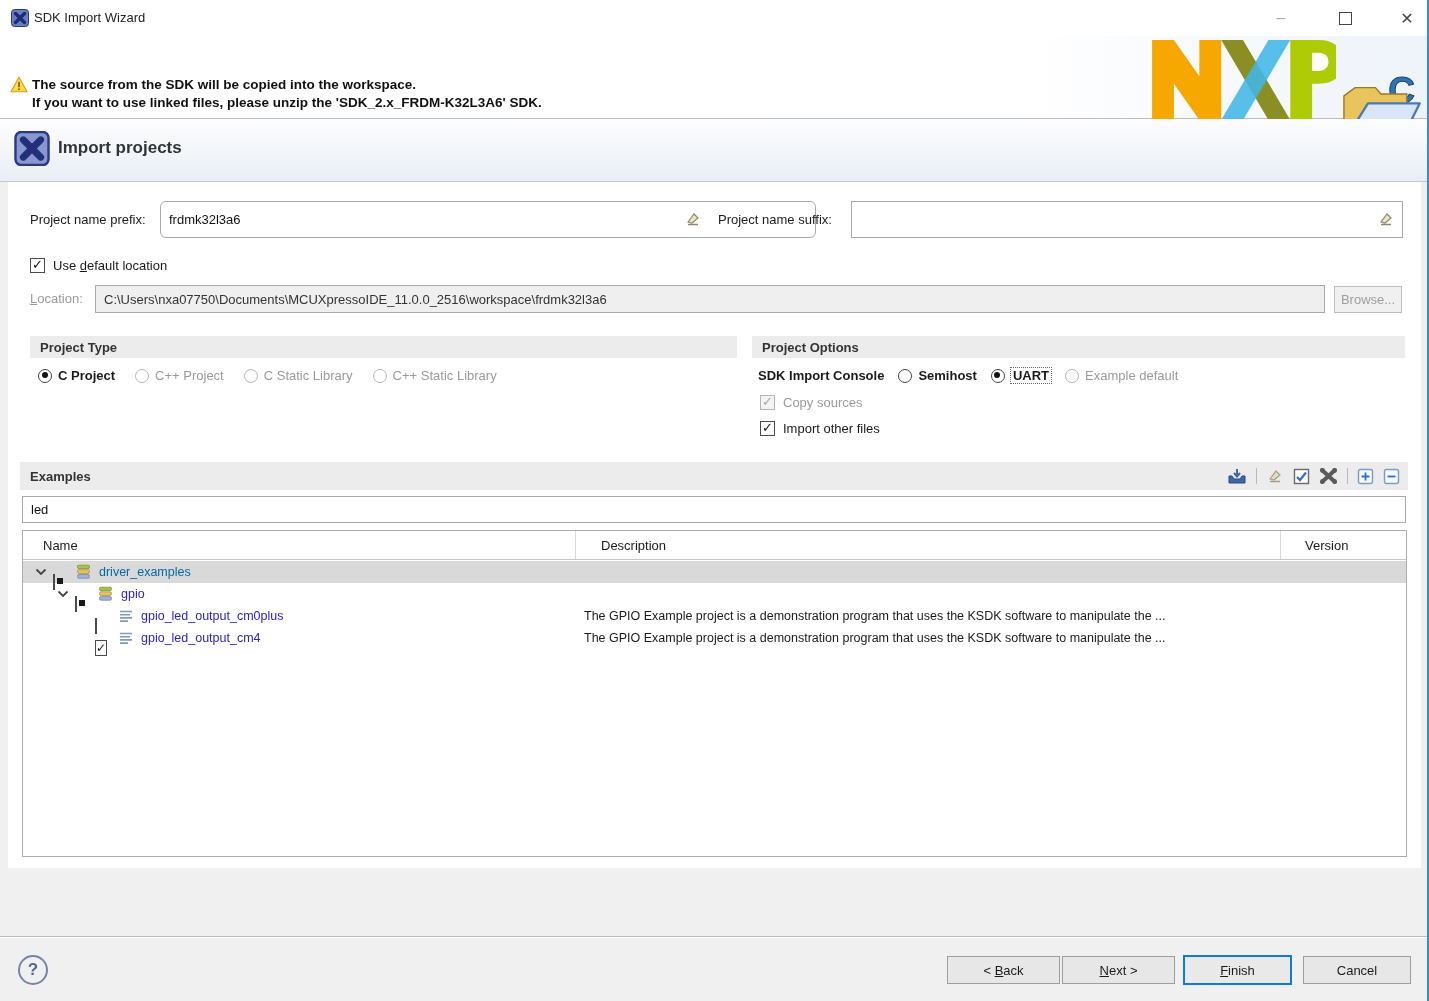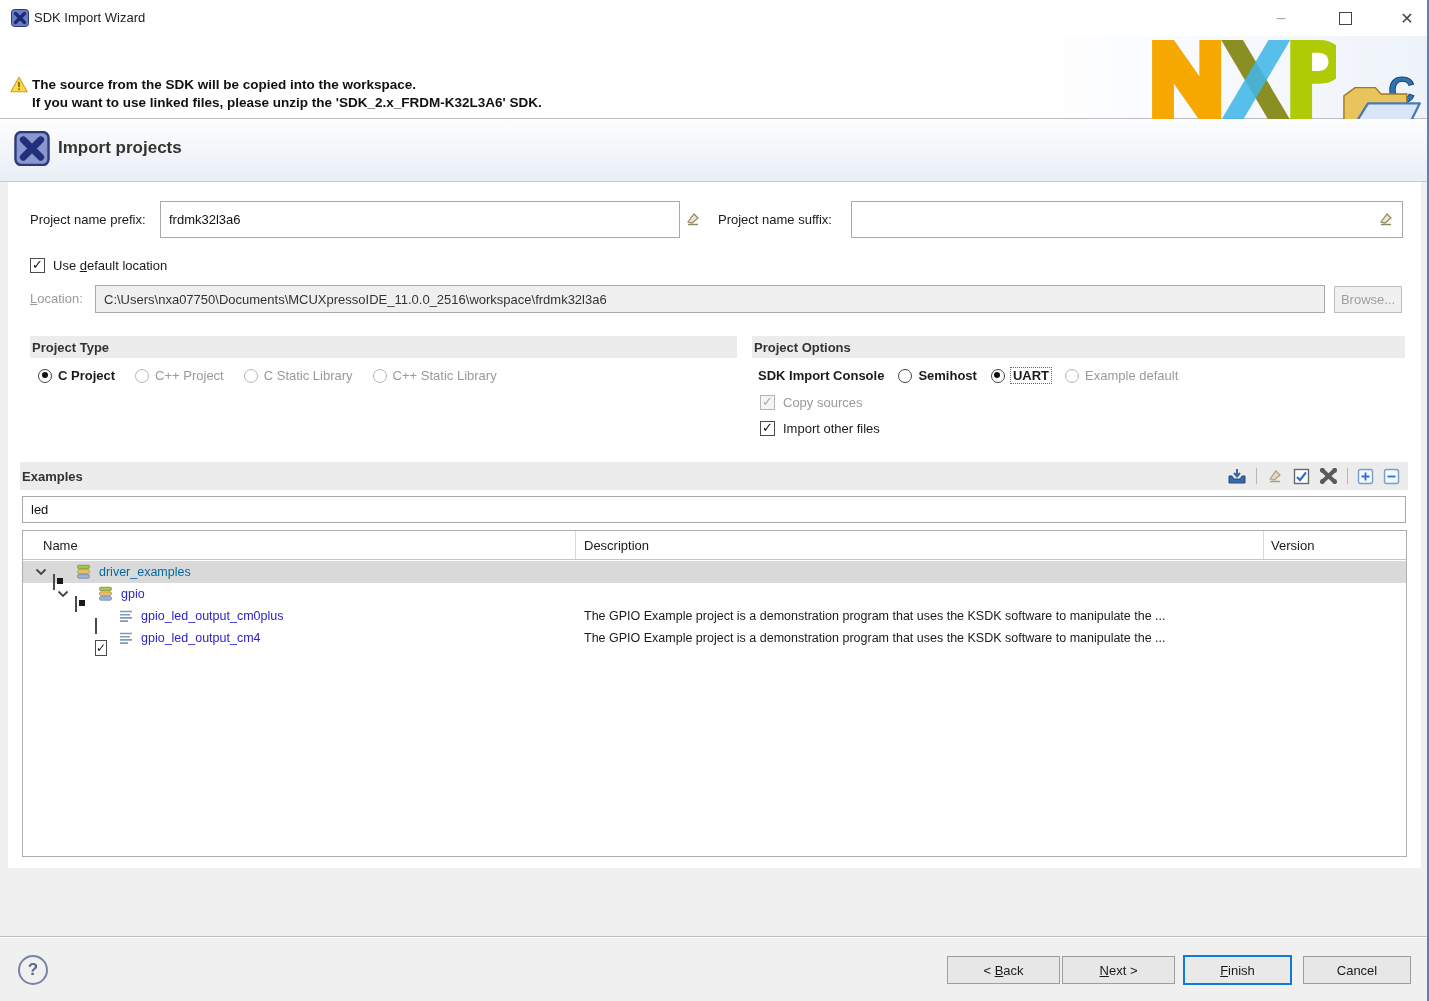--- a/index.html
+++ b/index.html
@@ -38,21 +38,21 @@
   .tfield-dis{background:#efefef;color:#333;padding:6px 8px;}
   .eraser{position:absolute;pointer-events:auto;}
 
   .btn{position:absolute;background:#e7e7e7;border:1px solid #9e9e9e;font-size:13px;color:#1a1a1a;
        display:flex;align-items:center;justify-content:center;box-sizing:border-box;cursor:default;
        font-family:"Liberation Sans","DejaVu Sans",sans-serif;}
   .btn-dis{background:#f0f0f0;border-color:#bdbdbd;color:#9e9e9e;}
   .btn-default{border:2px solid #0f7ad8;background:#e9e9e9;}
 
   
-  .band{position:absolute;height:22px;background:#ececec;display:flex;align-items:center;padding-left:2px;box-sizing:border-box;}
+  .band{position:absolute;height:22px;background:#ececec;display:flex;align-items:center;padding-left:10px;box-sizing:border-box;}
   .band-title{font-size:13px;font-weight:bold;color:#333;}
 
   
   .radio{display:inline-block;width:14px;height:14px;border-radius:50%;border:1.5px solid #444;background:#fff;box-sizing:border-box;position:relative;vertical-align:middle;}
   .radio.sel::after{content:"";position:absolute;left:2.5px;top:2.5px;width:6px;height:6px;border-radius:50%;background:#111;}
   .radio.dis{border-color:#b5b5b5;}
   .opt{display:flex;align-items:center;gap:6px;}
   .opt .lbl{font-size:13px;}
   .optrow{position:absolute;display:flex;align-items:center;}
   .focus-dotted{outline:1px dotted #666;}
@@ -63,21 +63,21 @@
   .cbrow{position:absolute;display:flex;align-items:center;gap:8px;}
 
   
   .extools{display:flex;align-items:center;gap:9px;}
   .tsep{width:1px;height:16px;background:#b8b8b8;}
   .ticon{display:flex;align-items:center;justify-content:center;cursor:default;}
 
   
   .filter{position:absolute;border:1px solid #a9a9a9;background:#fff;font-size:13px;color:#111;padding:0 8px;box-sizing:border-box;outline:none;font-family:"Liberation Sans","DejaVu Sans",sans-serif;}
   .table{position:absolute;border:1px solid #adadad;background:#fff;box-sizing:border-box;}
-  .thead{position:absolute;left:0;top:0;right:0;height:28px;background:#fff;border-bottom:1px solid #c6c6c6;display:flex;}
+  .thead{position:absolute;left:0;top:0;right:0;height:28px;background:#fff;border-bottom:1px solid #c6c6c6;display:flex;gap:17px;}
   .th{font-size:13px;color:#1a1a1a;display:flex;align-items:center;border-right:1px solid #d9d9d9;box-sizing:border-box;}
   .th:last-child{border-right:none;}
   .trow{position:absolute;left:0;right:0;height:22px;}
   .trow.selected{background:#d9d9d9;}
   .tree-el{position:absolute;top:50%;transform:translateY(-50%);}
   .tname{font-size:12.5px;white-space:nowrap;}
   .tname.blue{color:#2b23c8;}
   .tname.dark{color:#0369a1;}
   .tdesc{position:absolute;left:561px;top:50%;transform:translateY(-50%);font-size:12.5px;color:#1a1a1a;white-space:nowrap;text-align:right;}
   .treecb{width:14px;height:14px;border:1.5px solid #4a4a4a;background:#fff;box-sizing:border-box;position:relative;
@@ -138,21 +138,21 @@
     <svg class="abs" style="left:14px;top:12px" width="36" height="35" viewBox="0 0 36 36">
       <rect x="1" y="1" width="34" height="34" rx="6" fill="#8a97cf" stroke="#2a3a80" stroke-width="2.5"></rect>
       <path d="M9 9 L27 27 M27 9 L9 27" stroke="#20307a" stroke-width="7" stroke-linecap="round"></path>
     </svg>
     <div class="pagehdr-title">Import projects</div>
   </div>
 
   <div class="sheet"></div>
 
   <div class="abs lbl" style="left:30px;top:202px;height:36px;line-height:36px">Project name prefix:</div>
-  <input class="tfield" style="left: 160px; top: 201px; width: 520px; height: 37px;" readonly="" value="frdmk32l3a6">
+  <input class="tfield" style="left: 160px; top: 201px; width: 656px; height: 37px; border-radius: 6px;" readonly="" value="frdmk32l3a6">
   <svg class="eraser" style="left:684px;top:210px" width="18" height="18" viewBox="0 0 18 18">
     <path d="M4 12 L10 4 L14 8 L8 13 Z" fill="#efe6c8" stroke="#8f8766" stroke-width="1.2"></path>
     <line x1="4" y1="14.5" x2="14" y2="14.5" stroke="#8f8766" stroke-width="1.5"></line>
   </svg>
   <div class="abs lbl" style="left:718px;top:202px;height:36px;line-height:36px">Project name suffix:</div>
   <input class="tfield" style="left: 851px; top: 201px; width: 552px; height: 37px;" readonly="" value="">
   <svg class="eraser" style="left:1377px;top:210px" width="18" height="18" viewBox="0 0 18 18">
     <path d="M4 12 L10 4 L14 8 L8 13 Z" fill="#efe6c8" stroke="#8f8766" stroke-width="1.2"></path>
     <line x1="4" y1="14.5" x2="14" y2="14.5" stroke="#8f8766" stroke-width="1.5"></line>
   </svg>

